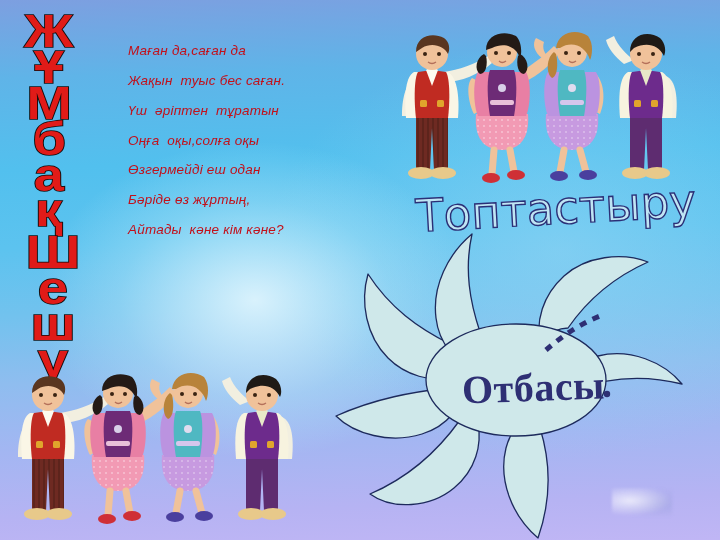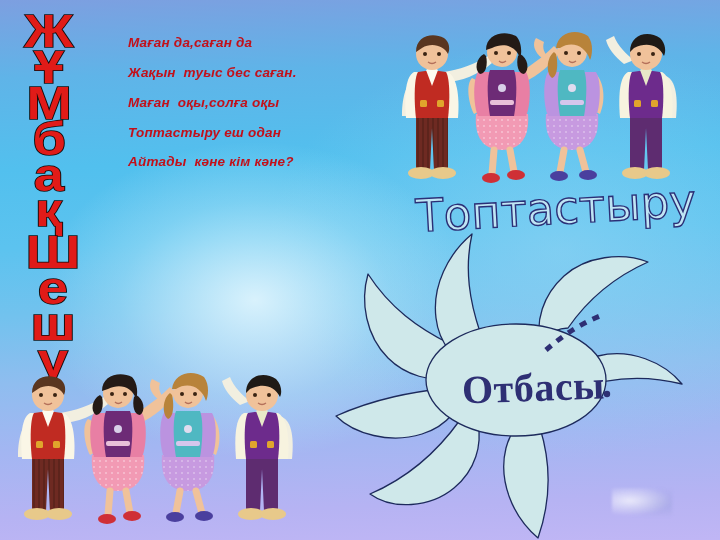--- a/index.html
+++ b/index.html
@@ -44,22 +44,22 @@
   #word-zhumbak{left:28px;top:14px;font-size:46px;}
   #word-zhumbak span{transform:scaleX(1.18);}
   #word-sheshu{left:30px;top:235px;font-size:46px;}
   #word-sheshu span{transform:scaleX(1.18);}
 
   
   .riddle{
     position:absolute;left:128px;top:36px;width:270px;
   }
   .riddle p{
-    margin:0 0 15px 0;
-    font-style:italic;font-weight:bold;
+    margin:8px 0 15px 0;
+    font-style:italic;font-weight:normal;
     font-size:13.5px;
     color:#c2101a;
     letter-spacing:.2px;
     white-space:pre;
     line-height:1.1;
   }
 
   
   #word-toptastyru{
     position:absolute;left:416px;top:182px;
@@ -118,22 +118,24 @@
   <div class="vword" id="word-sheshu">
     <span>Ш</span>
     <span>е</span>
     <span>ш</span>
     <span>у</span>
   </div>
 
   <div class="riddle">
     <p>Маған да,саған да</p>
     <p>Жақын  туыс бес саған.</p>
-    <p>Маған  оқы,солға оқы</p>
-    <p>Топтастыру еш одан</p>
+    <p>Үш  әріптен  тұратын</p>
+    <p>Оңға  оқы,солға оқы</p>
+    <p>Өзгермейді еш одан</p>
+    <p>Бәріде өз жұртың,</p>
     <p>Айтады  кәне кім кәне?</p>
   </div>
 
   <div id="word-toptastyru">Топтастыру</div>
 
   <div id="pinwheel">
     <svg viewBox="0 0 390 310" xmlns="http://www.w3.org/2000/svg">
       <g fill="#cfe8ea" stroke="#1d2a5c" stroke-width="1.3" stroke-linejoin="round">
 
         <path d="M120,112 C88,96 60,76 38,42 C30,70 36,104 58,126 C76,144 102,150 120,146 C112,132 112,120 120,112 Z"></path>

